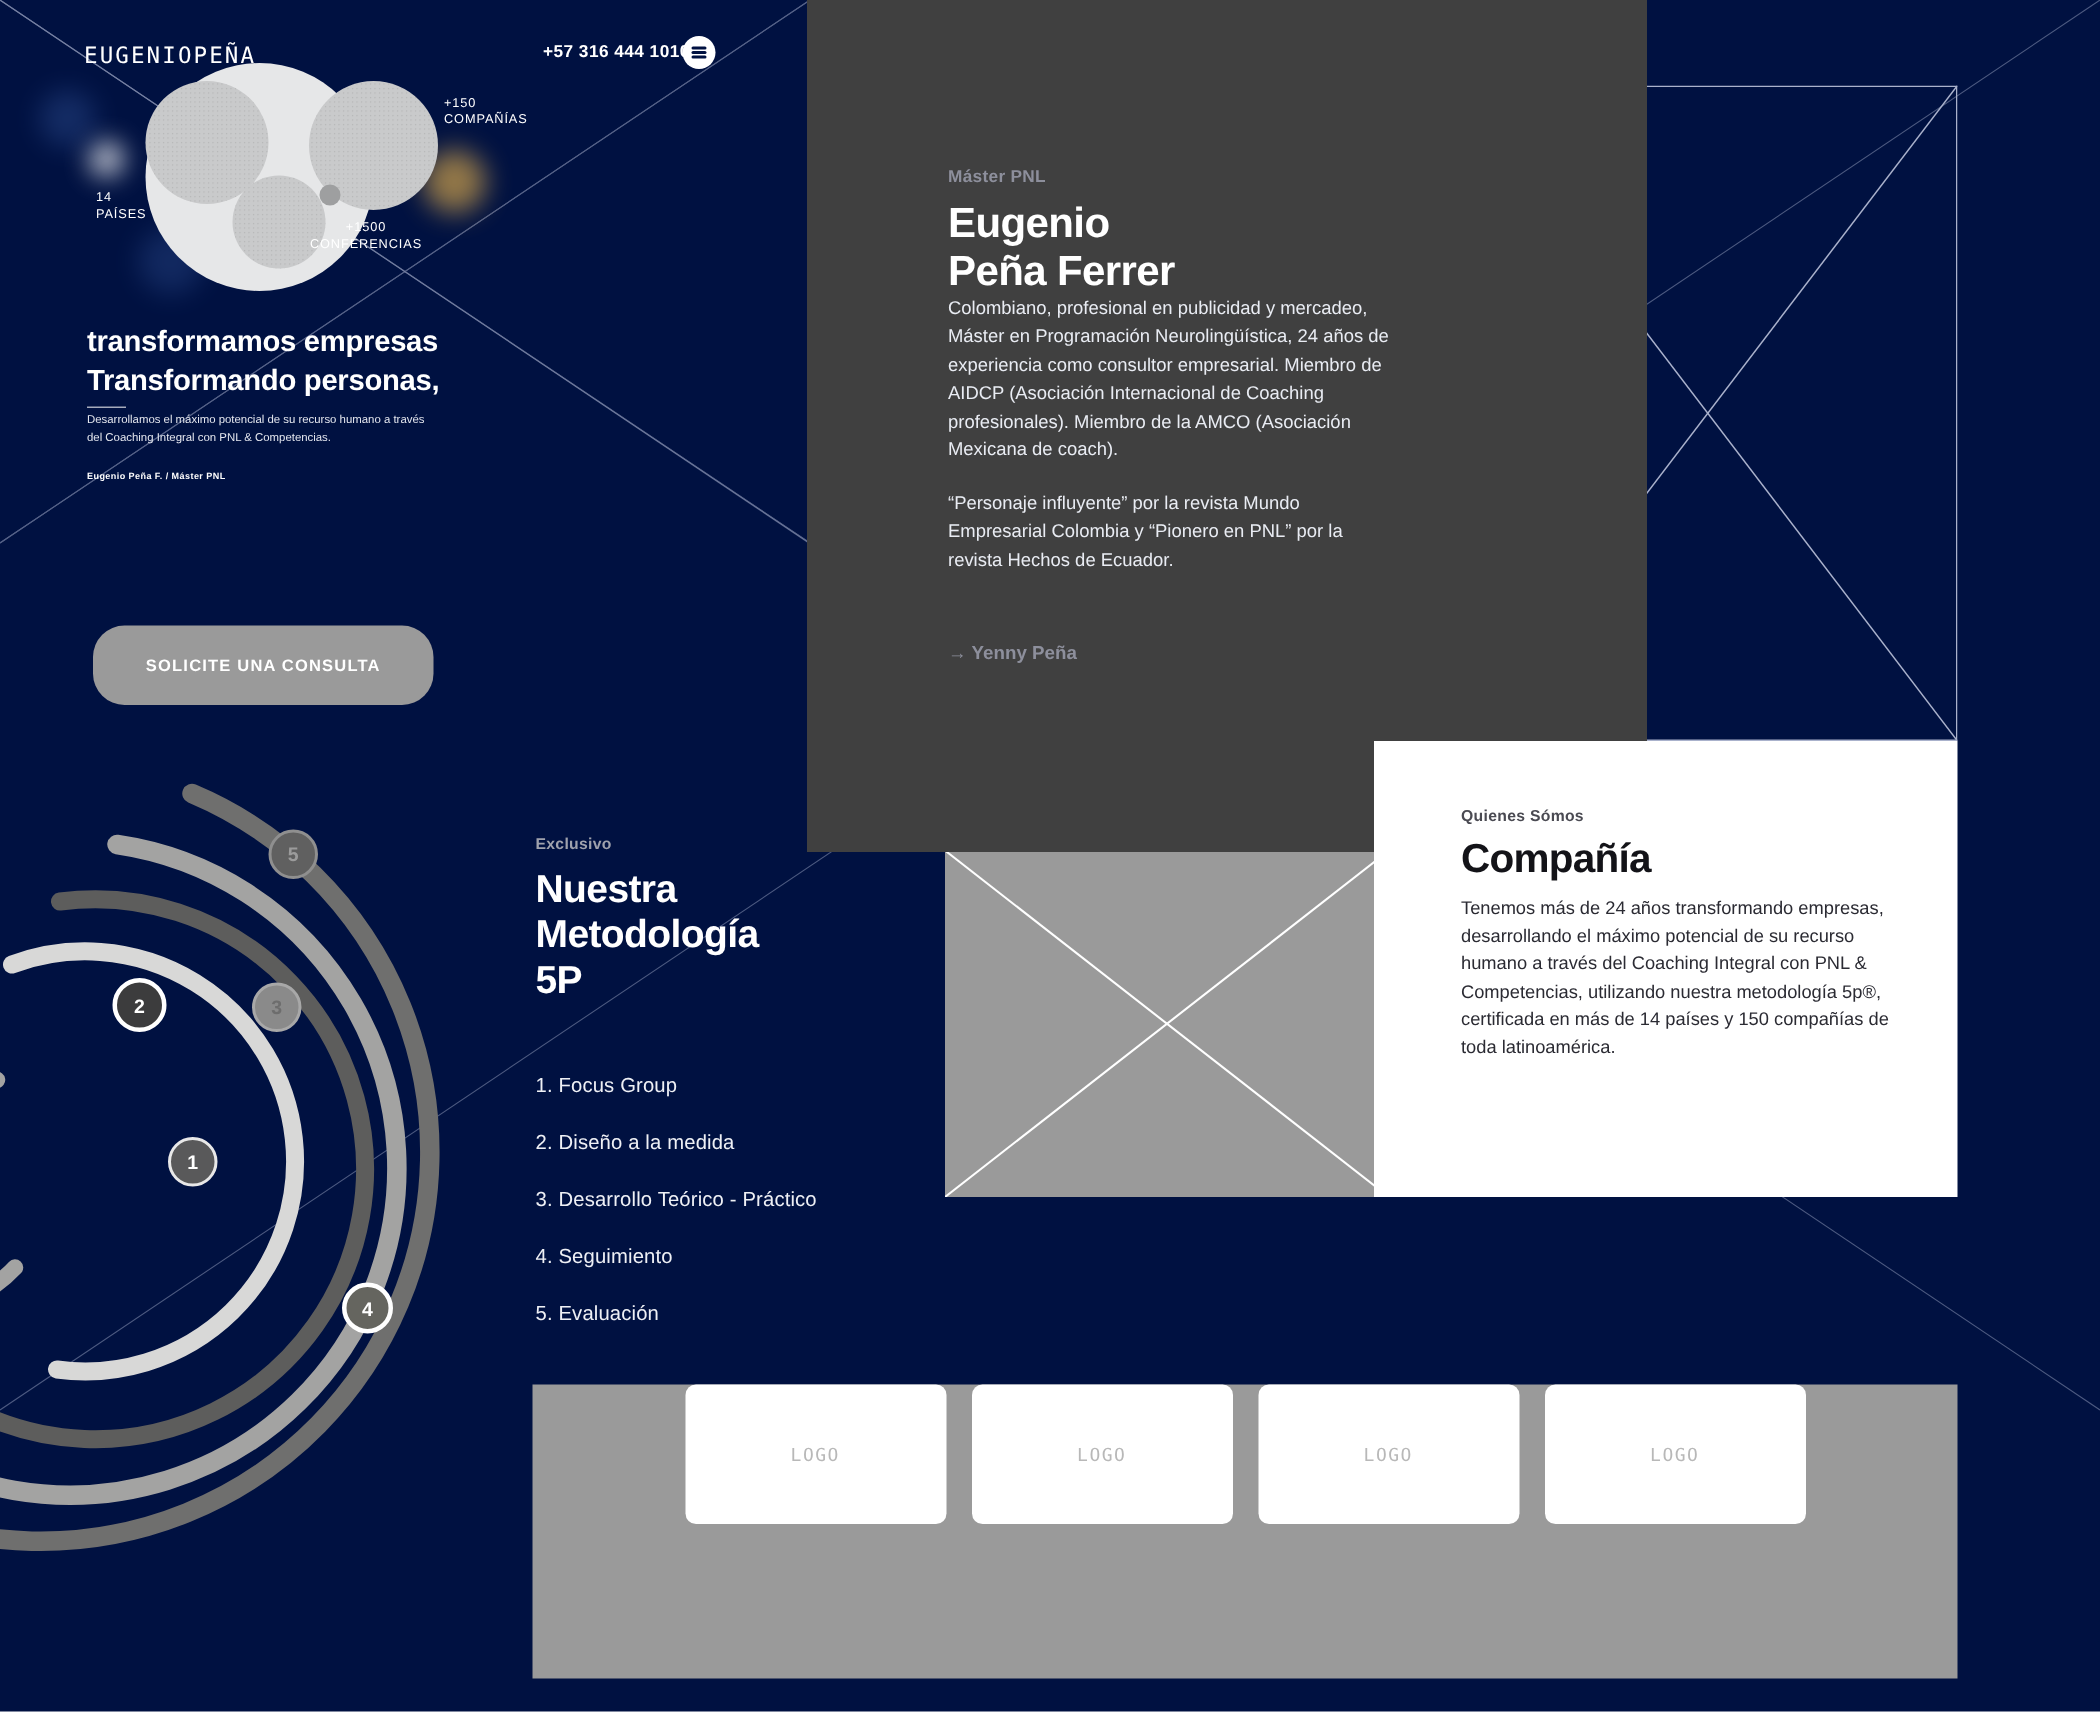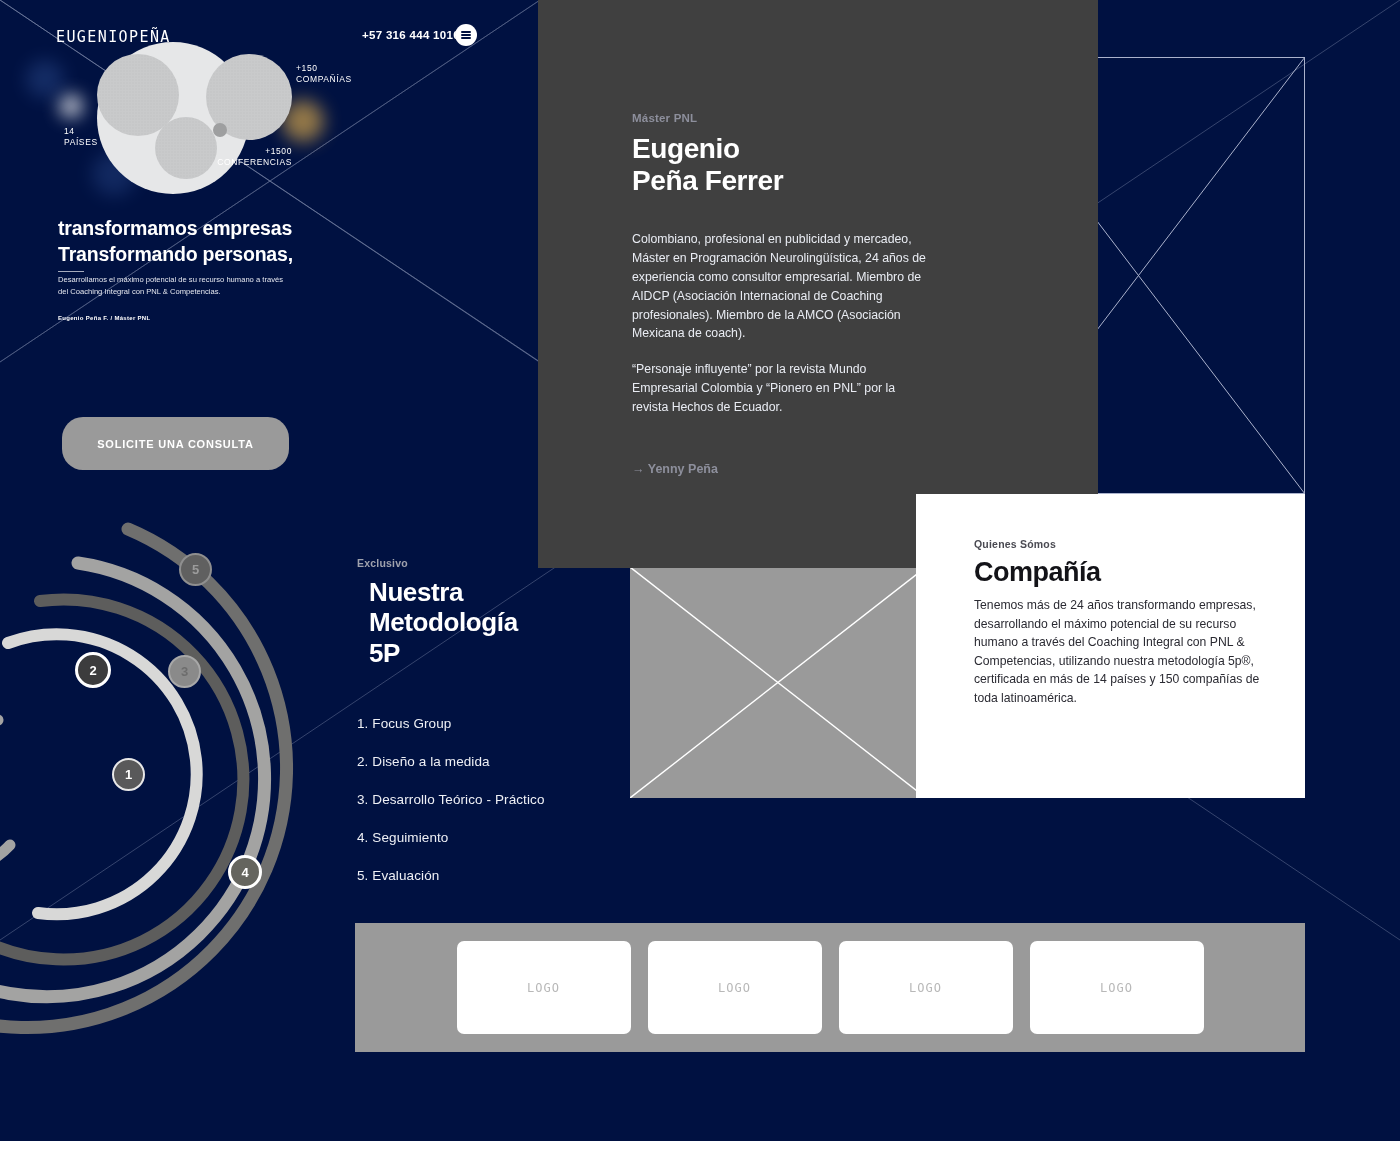--- a/index.html
+++ b/index.html
@@ -49,21 +49,21 @@
   
   .blob-wrap { position: absolute; left: 0; top: 40px; width: 420px; height: 180px; z-index: 2; }
 
   .stat {
     position: absolute; color: #ffffff; font-size: 8.5px; line-height: 1.35;
     letter-spacing: .6px; font-weight: 500; text-align: left; z-index: 4;
   }
   .stat .num { display: block; }
   .stat-paises   { left: 64px;  top: 126px; width: 46px; }
   .stat-comp     { left: 296px; top: 63px;  width: 70px; text-align: left; }
-  .stat-conf     { left: 196px; top: 146px; width: 96px; text-align: right; color: #ffffff; }
+  .stat-conf     { left: 196px; top: 146px; width: 96px; text-align: center; color: #ffffff; }
 
   
   .glow { position: absolute; border-radius: 50%; filter: blur(9px); z-index: 1; }
 
   
   .hero-title {
     position: absolute; left: 58px; top: 216px; width: 320px;
     color: #ffffff; font-size: 19.5px; line-height: 1.32; font-weight: bold;
     letter-spacing: -.2px; z-index: 5;
   }
@@ -104,61 +104,61 @@
   }
   .eyebrow {
     color: #8d8f9c; font-size: 11.5px; font-weight: bold; letter-spacing: .2px;
   }
   .profile-inner { position: absolute; left: 94px; top: 112px; width: 300px; }
   .profile-name {
     color: #ffffff; font-size: 28px; line-height: 1.13; font-weight: bold;
     margin-top: 9px; letter-spacing: -.4px;
   }
   .profile-bio {
-    color: #e9ecf3; font-size: 12.3px; line-height: 1.53; margin-top: 34px;
+    color: #e9ecf3; font-size: 12.3px; line-height: 1.53; 
   }
   .profile-bio p + p { margin-top: 17px; }
   .profile-link {
     margin-top: 45px; color: #8d8f9c; font-size: 12.5px; font-weight: bold;
     cursor: pointer; display: inline-block;
   }
 
   
   .ph { position: absolute; }
   .ph svg { display: block; width: 100%; height: 100%; }
 
   .ph-hero-right { left: 972px; top: 57px; width: 333px; height: 437px; z-index: 3; }
   .ph-mid        { left: 630px; top: 567px; width: 296px; height: 231px; z-index: 3; }
 
   
   .method { position: absolute; left: 357px; top: 557px; width: 250px; z-index: 5; }
   .method-title {
     color: #ffffff; font-size: 26px; line-height: 1.17; font-weight: bold;
-    margin-top: 8px; letter-spacing: -.4px; margin-left: 12px;
+    margin-top: 8px; letter-spacing: -.4px;
   }
   .method-list { margin-top: 48px; list-style: none; }
   .method-list li {
     color: #eef0f5; font-size: 13.5px; margin-bottom: 23px; letter-spacing: .1px;
   }
 
   
   .card-company {
     position: absolute; left: 916px; top: 494px; width: 389px; height: 304px;
     background: #ffffff; z-index: 6;
   }
   .card-company-inner { position: absolute; left: 58px; top: 44px; width: 290px; }
   .company-eyebrow { color: #4a4a52; font-size: 10.5px; font-weight: bold; letter-spacing: .2px; }
   .company-title { color: #131318; font-size: 27px; font-weight: bold; margin-top: 7px; letter-spacing: -.5px; }
   .company-body { color: #2b2b33; font-size: 12.2px; line-height: 1.52; margin-top: 8px; }
 
   
   .logos-bar {
-    position: absolute; left: 355px; top: 923px; width: 950px; height: 129px;
+    position: absolute; left: 355px; top: 923px; width: 950px; height: 196px;
     background: #9a9a9a; z-index: 5;
-    display: flex; align-items: center; justify-content: center; gap: 17px;
+    display: flex; justify-content: center; gap: 17px;
   }
   .logo-card {
     width: 174px; height: 93px; background: #ffffff; border-radius: 7px;
     display: flex; align-items: center; justify-content: center;
     color: #b8b8b8; font-size: 12px; letter-spacing: 1px;
     font-family: "DejaVu Sans Mono", monospace;
   }
   .bottom-strip { position: absolute; left: 0; top: 1141px; width: 1400px; height: 15px; background: #ffffff; z-index: 8; }
 </style>
 </head>

